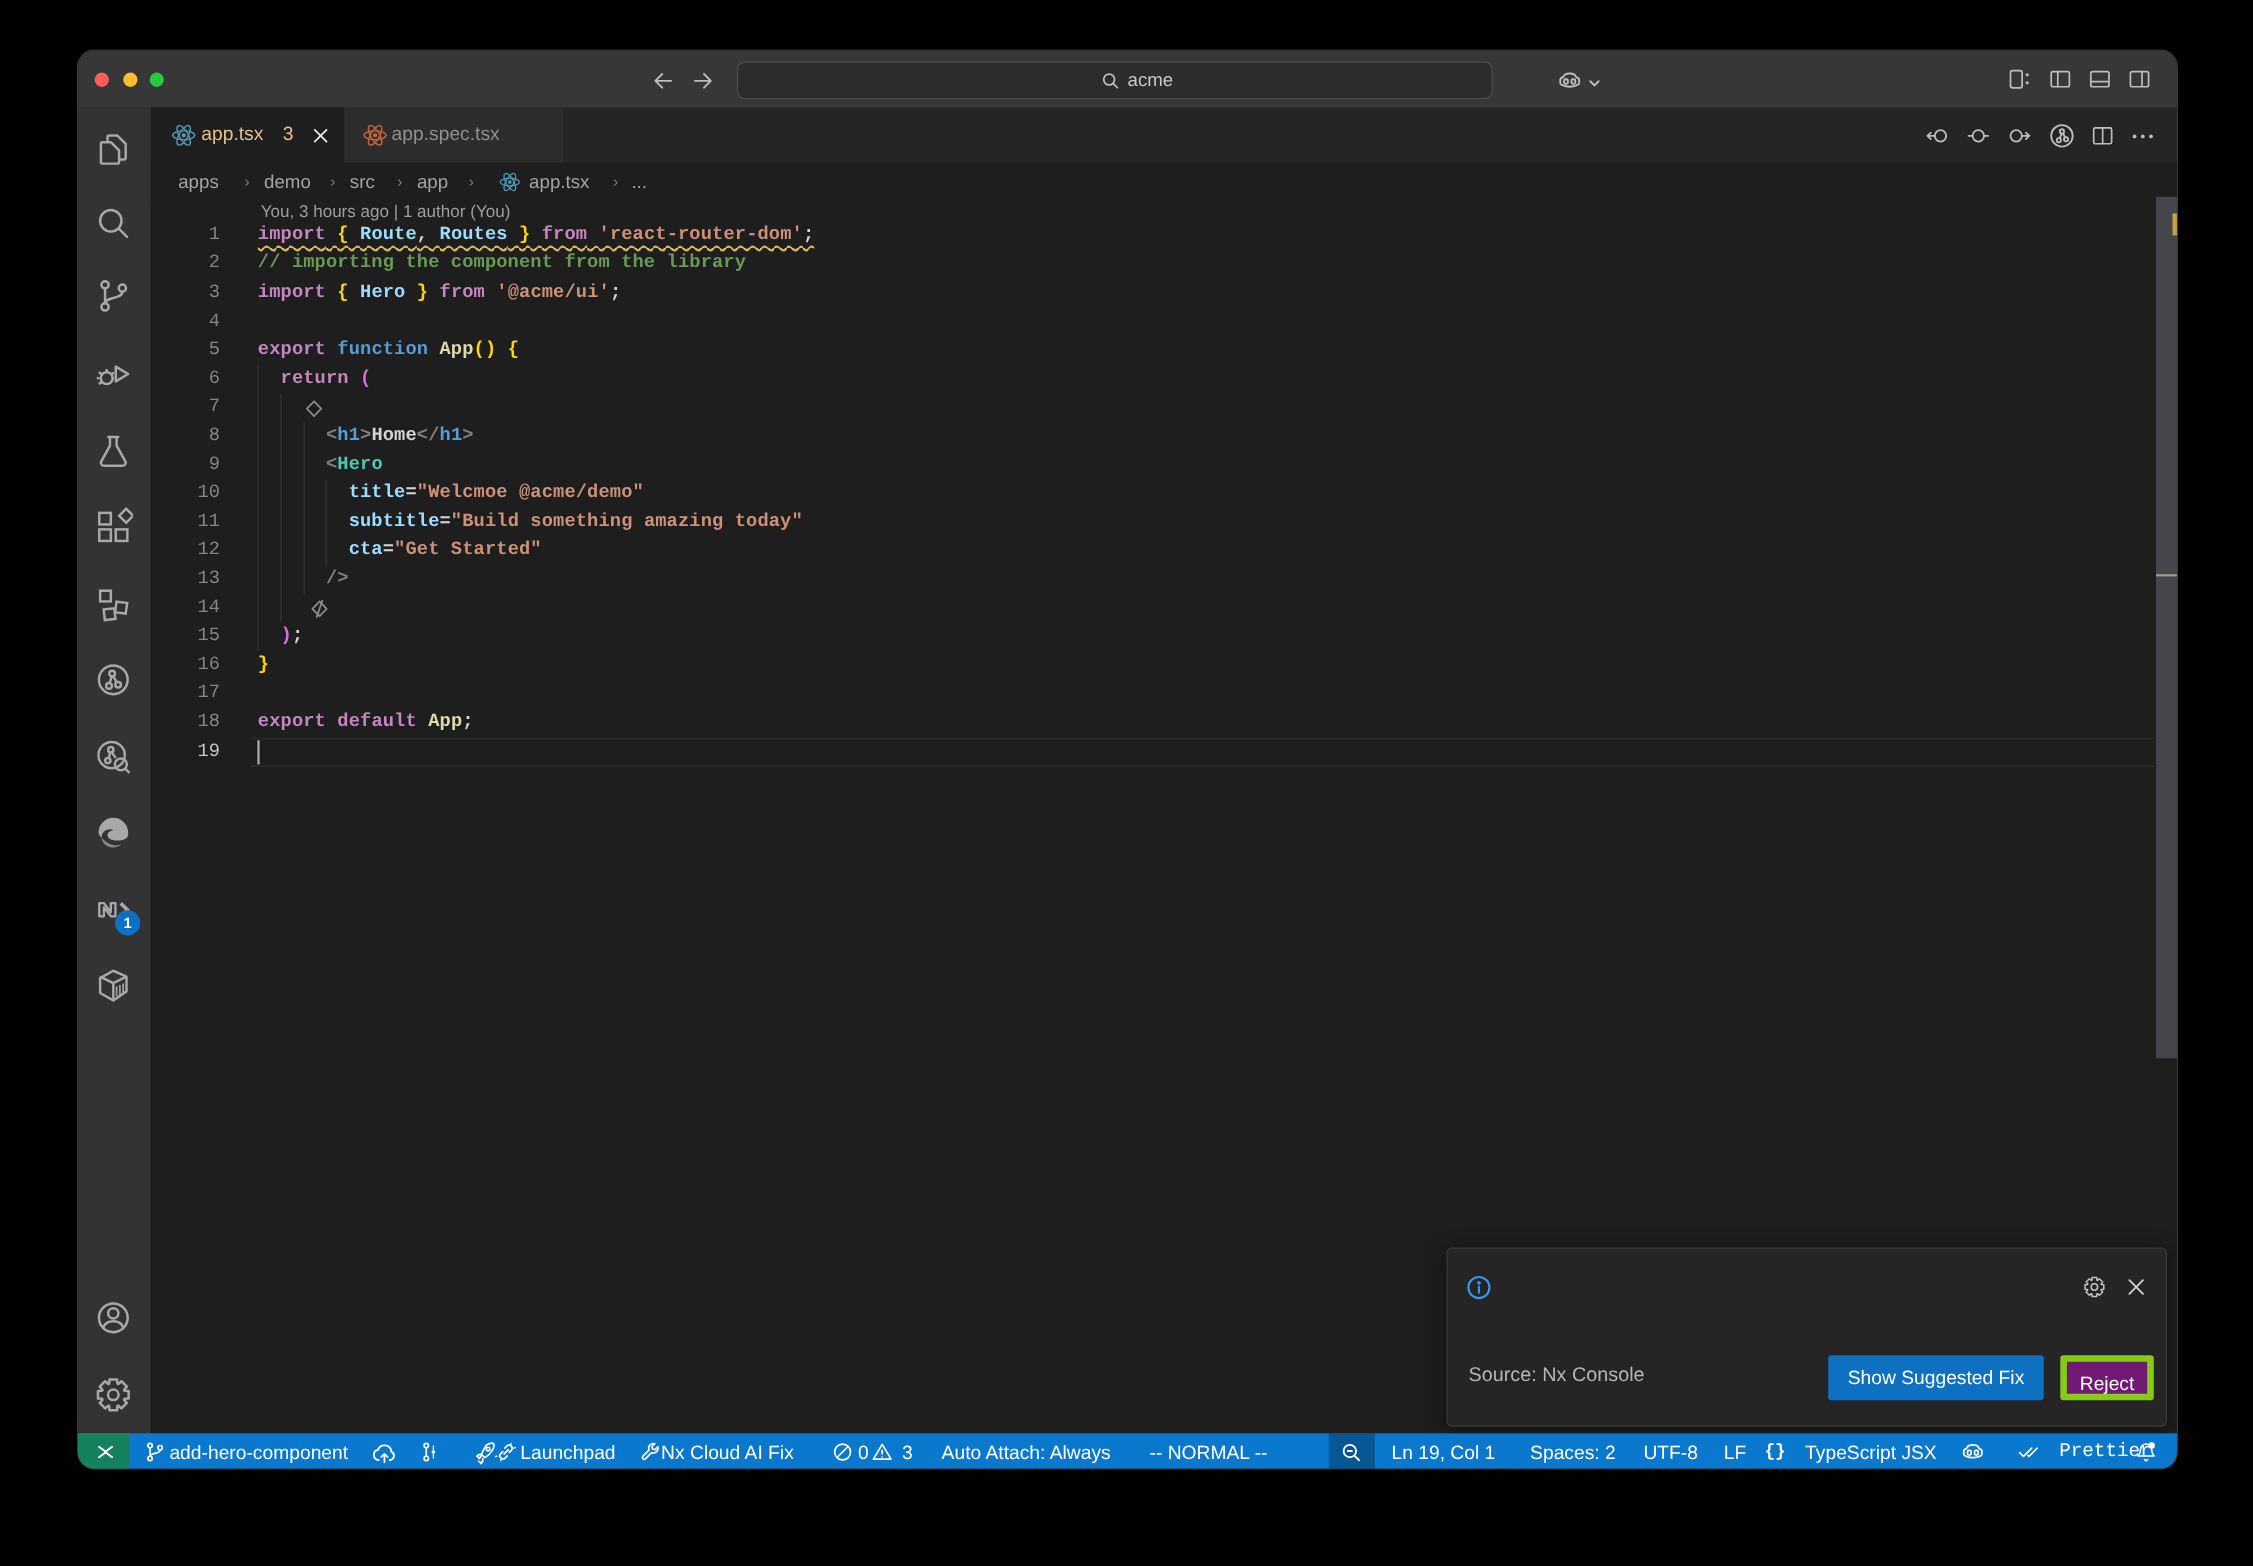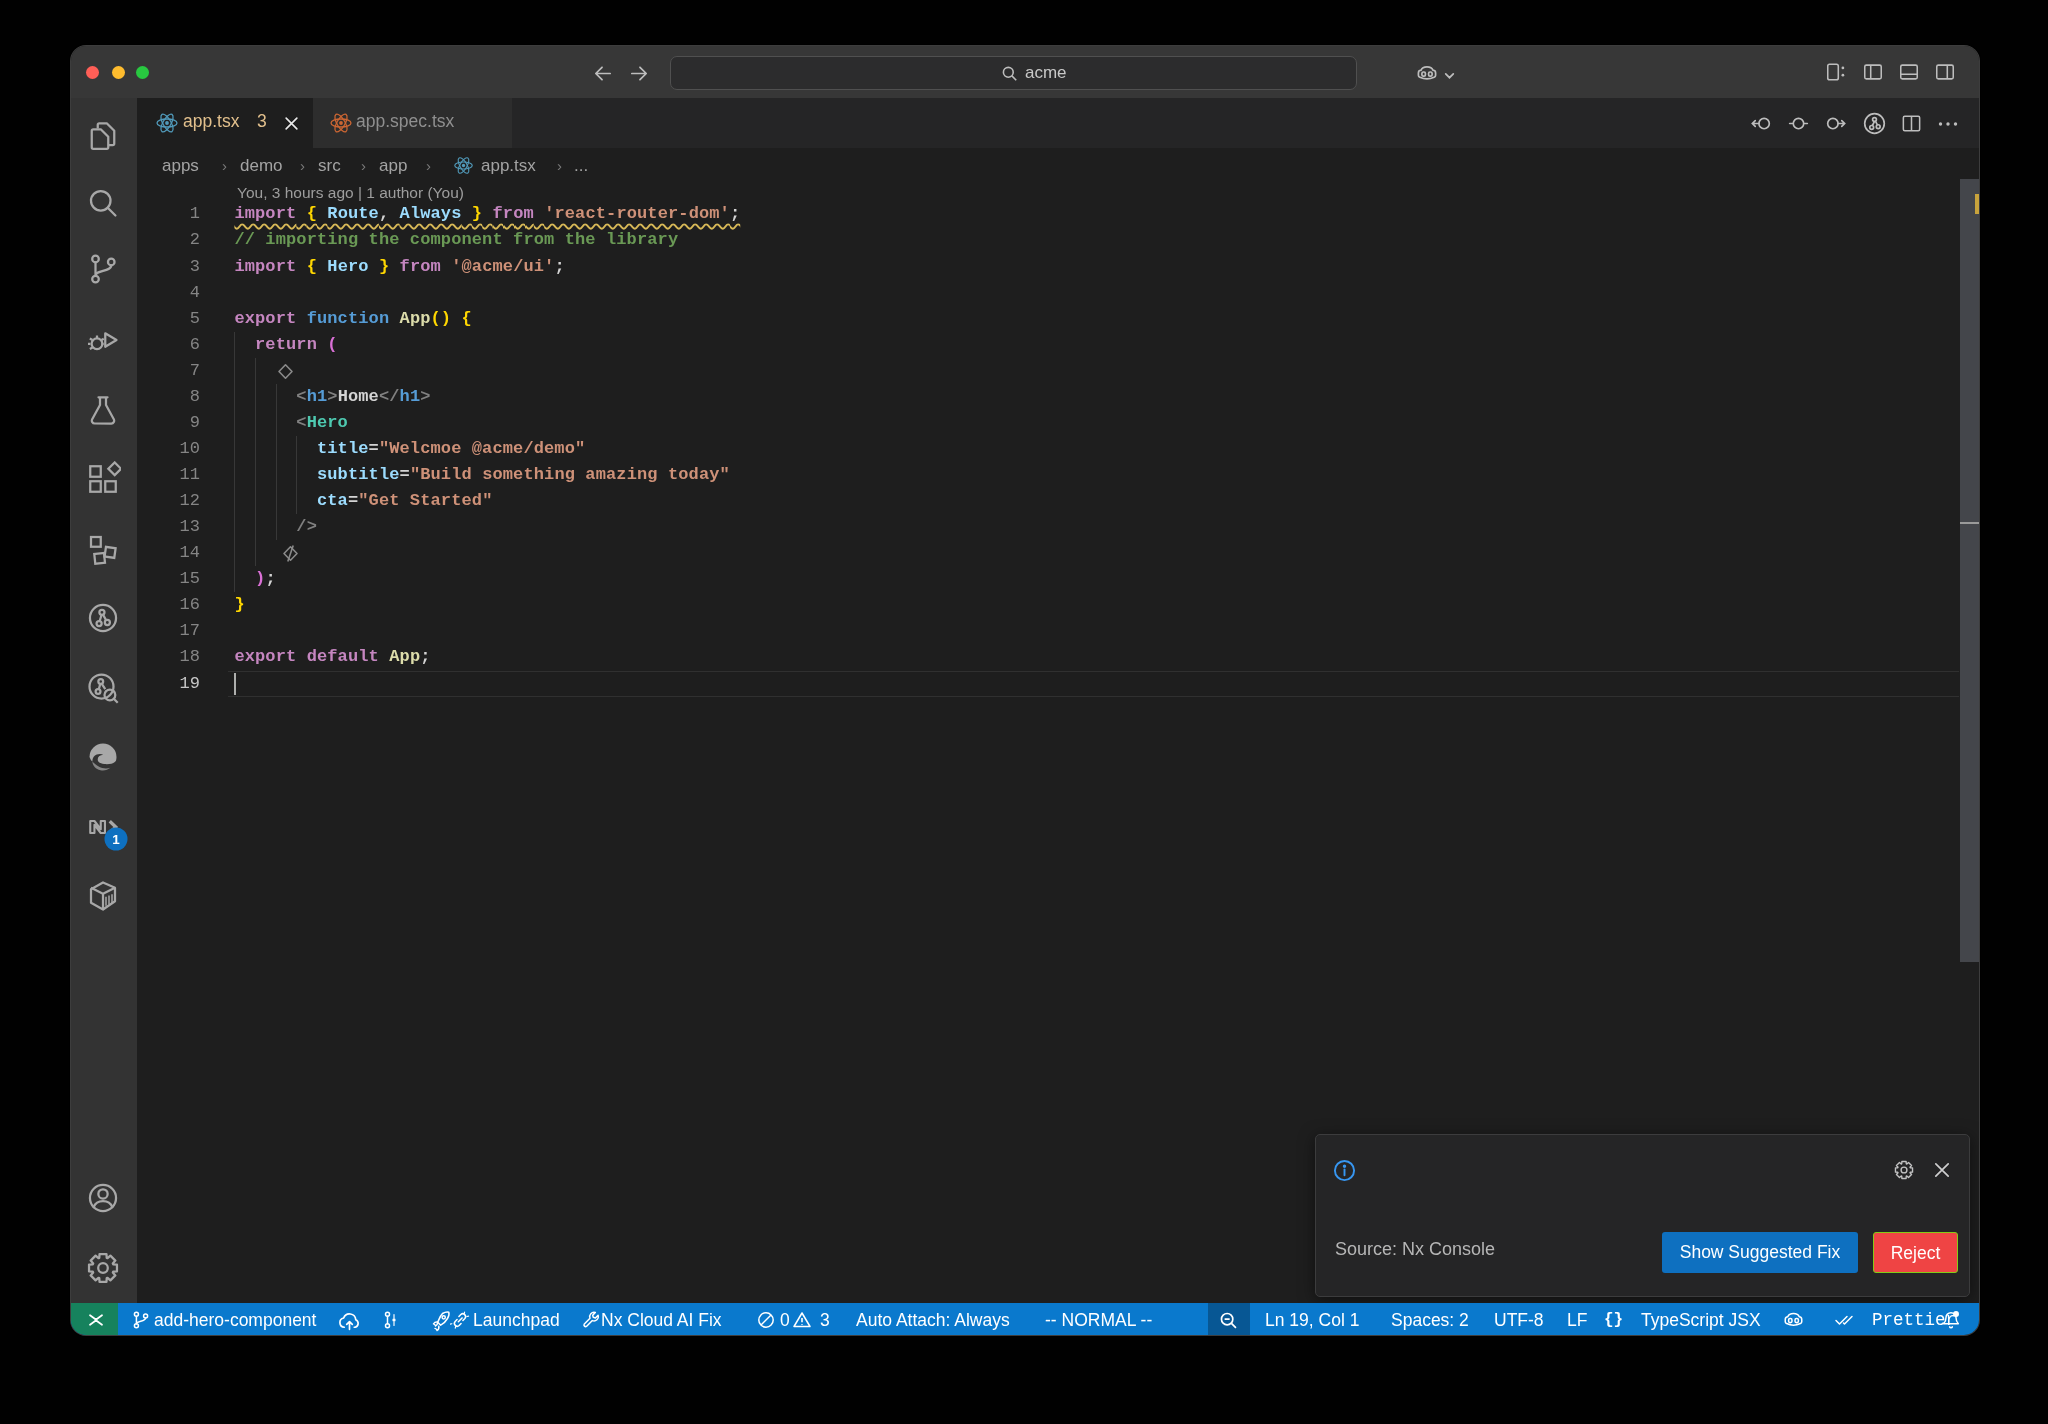--- a/index.html
+++ b/index.html
@@ -272,21 +272,21 @@
 10
 11
 12
 13
 14
 15
 16
 17
 18
 <span style="color:#c6c6c6;">19</span></div>
-    <div id="code"><span class="squig"><span class="k">import</span> <span class="g">{</span> <span class="v">Route</span>, <span class="v">Always</span> <span class="g">}</span> <span class="k">from</span> <span class="s">'react-router-dom'</span>;</span>
+    <div id="code"><span class="squig"><span class="k">import</span> <span class="g">{</span> <span class="v">Route</span>, <span class="v">Routes</span> <span class="g">}</span> <span class="k">from</span> <span class="s">'react-router-dom'</span>;</span>
 <span class="c">// importing the component from the library</span>
 <span class="k">import</span> <span class="g">{</span> <span class="v">Hero</span> <span class="g">}</span> <span class="k">from</span> <span class="s">'@acme/ui'</span>;
 
 <span class="k">export</span> <span class="b">function</span> <span class="y">App</span><span class="g">()</span> <span class="g">{</span>
   <span class="k">return</span> <span class="p">(</span>
     
       <span class="x">&lt;</span><span class="b">h1</span><span class="x">&gt;</span>Home<span class="x">&lt;/</span><span class="b">h1</span><span class="x">&gt;</span>
       <span class="x">&lt;</span><span class="t">Hero</span>
         <span class="v">title</span>=<span class="s">"Welcmoe @acme/demo"</span>
         <span class="v">subtitle</span>=<span class="s">"Build something amazing today"</span>
@@ -301,21 +301,21 @@
   </div>
 
   
   <div class="abs" style="left:1889px; top:133px; width:21px; height:783px; background:#44464b;"></div>
   <div class="abs" style="left:1889px; top:476px; width:21px; height:2px; background:#9a9a9a;"></div>
   <div class="abs" style="left:1904px; top:148px; width:6px; height:20px; background:#c8a33c;"></div>
 
   <div id="toast">
     <div class="abs" style="left:19px; top:104px; color:#b6b6b6; font-size:18px;">Source: Nx Console</div>
     <div class="btn" style="left:346px; top:97px; width:196px; line-height:41px; background:#0e70c0; color:#fff;">Show Suggested Fix</div>
-    <div class="btn" style="left:557px; top:97px; width:85px; line-height:41px; background:#ef4444; color:#fff; border:1px solid #84cc16;">Reject</div>
+    <div class="btn" style="left:557px; top:97px; width:85px; line-height:41px; background:#701a75; color:#fff; border:6px solid #84cc16;">Reject</div>
     <svg class="abs" style="left:17px; top:24px;" width="23" height="23" viewBox="0 0 24 24" fill="none" stroke="#3796f0" stroke-width="2">
         <circle cx="12" cy="12" r="10"></circle>
         <path d="M12 11v6" stroke-linecap="round"></path>
         <circle cx="12" cy="7.5" r="0.8" fill="#3796f0"></circle>
       </svg>
     <svg class="abs" style="left:577px; top:24px;" width="22" height="22" viewBox="0 0 24 24" fill="none" stroke="#c2c2c2" stroke-width="1.5">
         <circle cx="12" cy="12" r="3.2"></circle>
         <path stroke-linejoin="round" d="M9.54 5.23 L9.68 2.69 L14.32 2.69 L14.46 5.23 L15.04 5.47 L16.94 3.77 L20.23 7.06 L18.53 8.96 L18.77 9.54 L21.31 9.68 L21.31 14.32 L18.77 14.46 L18.53 15.04 L20.23 16.94 L16.94 20.23 L15.04 18.53 L14.46 18.77 L14.32 21.31 L9.68 21.31 L9.54 18.77 L8.96 18.53 L7.06 20.23 L3.77 16.94 L5.47 15.04 L5.23 14.46 L2.69 14.32 L2.69 9.68 L5.23 9.54 L5.47 8.96 L3.77 7.06 L7.06 3.77 L8.96 5.47 Z"></path>
       </svg>
     <svg class="abs" style="left:617px; top:26px;" width="18" height="18" viewBox="0 0 16 16" fill="none" stroke="#cfcfcf" stroke-width="1.5" stroke-linecap="round">

